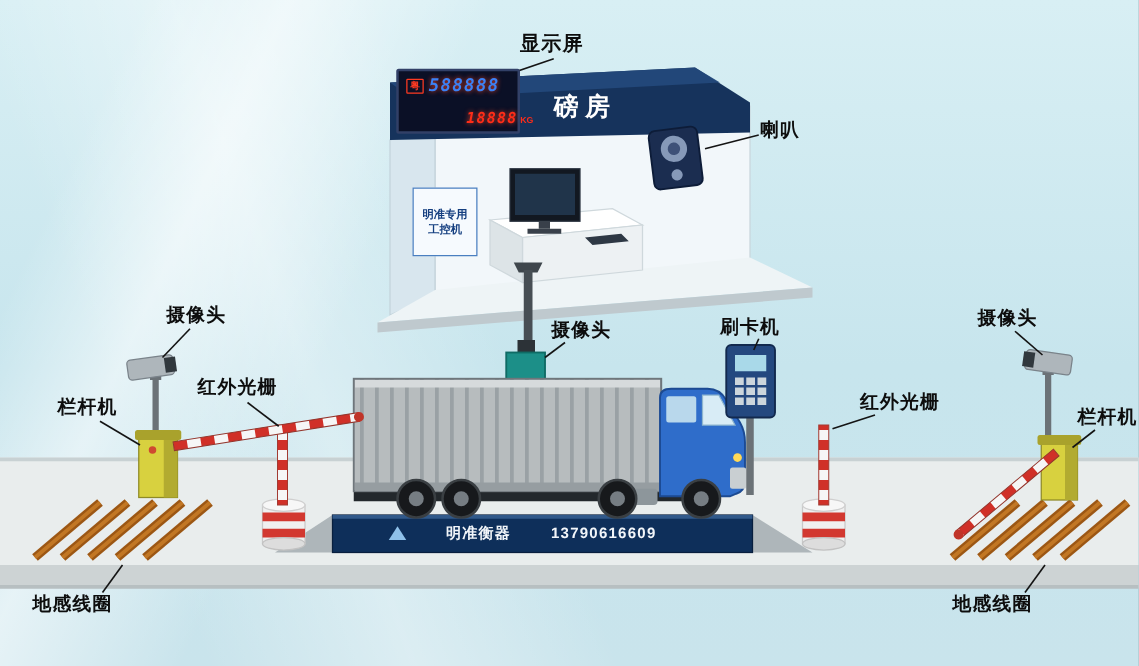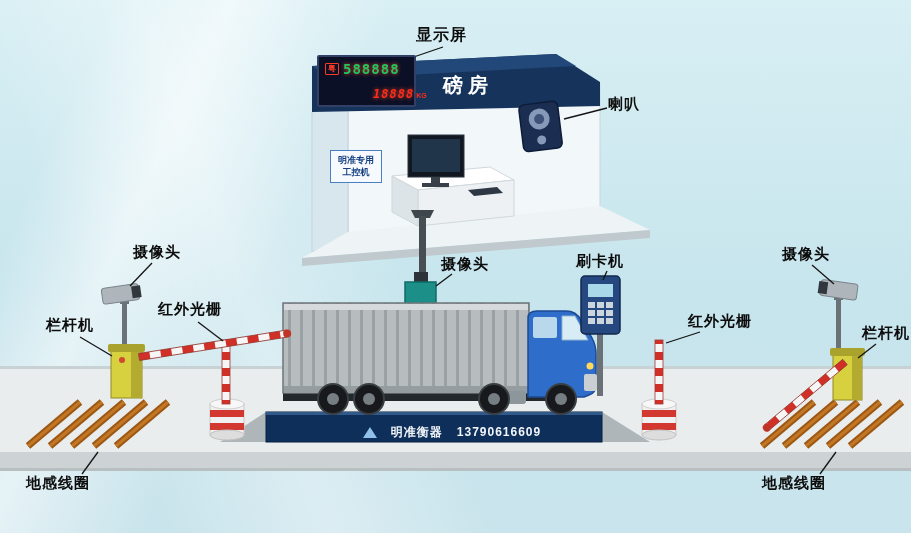--- a/index.html
+++ b/index.html
@@ -26,34 +26,34 @@
   .lbl-loop-left{left:26px;top:474px;}
   .lbl-loop-right{left:762px;top:474px;}
   .lbl-bangfang{left:443px;top:72px;color:#ffffff;font-size:20px;letter-spacing:5px;}
   .led{
     position:absolute;left:317px;top:55px;width:99px;height:52px;z-index:3;
     background:#0b1026;border:2px solid #324067;border-radius:2px;box-sizing:border-box;
     padding:4px 6px;display:flex;flex-direction:column;justify-content:space-between;
   }
   .led-row1{display:flex;align-items:center;gap:4px;}
   .led-plate{color:#ff3a22;border:1px solid #ff3a22;font-size:8px;line-height:1;padding:1px 2px;border-radius:1px;font-weight:700;}
-  .led-digits1{font-family:"DejaVu Sans Mono",monospace;font-weight:700;color:#22c55e;font-size:14px;letter-spacing:1px;text-shadow:0 0 4px rgba(255,70,40,.85);}
+  .led-digits1{font-family:"DejaVu Sans Mono",monospace;font-style:italic;font-weight:700;color:#3b82f6;font-size:14px;letter-spacing:1px;text-shadow:0 0 4px rgba(255,70,40,.85);}
   .led-row2{display:flex;align-items:baseline;gap:2px;padding-left:16px;}
   .led-digits2{font-family:"DejaVu Sans Mono",monospace;font-style:italic;font-weight:700;color:#ff2d18;font-size:12px;letter-spacing:1px;text-shadow:0 0 4px rgba(255,70,40,.85);padding-left:32px;}
   .led-unit{color:#ff2d18;font-size:7px;font-weight:700;}
   .platform-text{
-    position:absolute;left:284px;top:412px;width:336px;height:40px;z-index:3;
-    display:flex;align-items:center;justify-content:center;gap:14px;
+    position:absolute;left:250px;top:412px;width:336px;height:28px;z-index:3;
+    display:flex;align-items:center;justify-content:center;gap:32px;
     color:#f2f6fa;font-size:12px;font-weight:700;letter-spacing:1px;
   }
   .platform-logo{width:0;height:0;border-left:7px solid transparent;border-right:7px solid transparent;border-bottom:11px solid #8fc1ea;display:inline-block;}
   .pc-label{
     position:absolute;left:330px;top:150px;width:48px;z-index:3;
     background:#f6fafe;border:1.5px solid #4a7fc0;color:#153f80;
-    font-size:9px;font-weight:700;text-align:center;line-height:1.3;padding:4px 1px;
+    font-size:9px;font-weight:700;text-align:center;line-height:1.3;padding:15px 1px;
   }
   .pc-label span{display:block;}
 </style>
 </head>
 <body>
 
 <div class="stage">
 
   <svg class="scene" width="911" height="533" viewBox="0 0 911 533">
     <defs>

